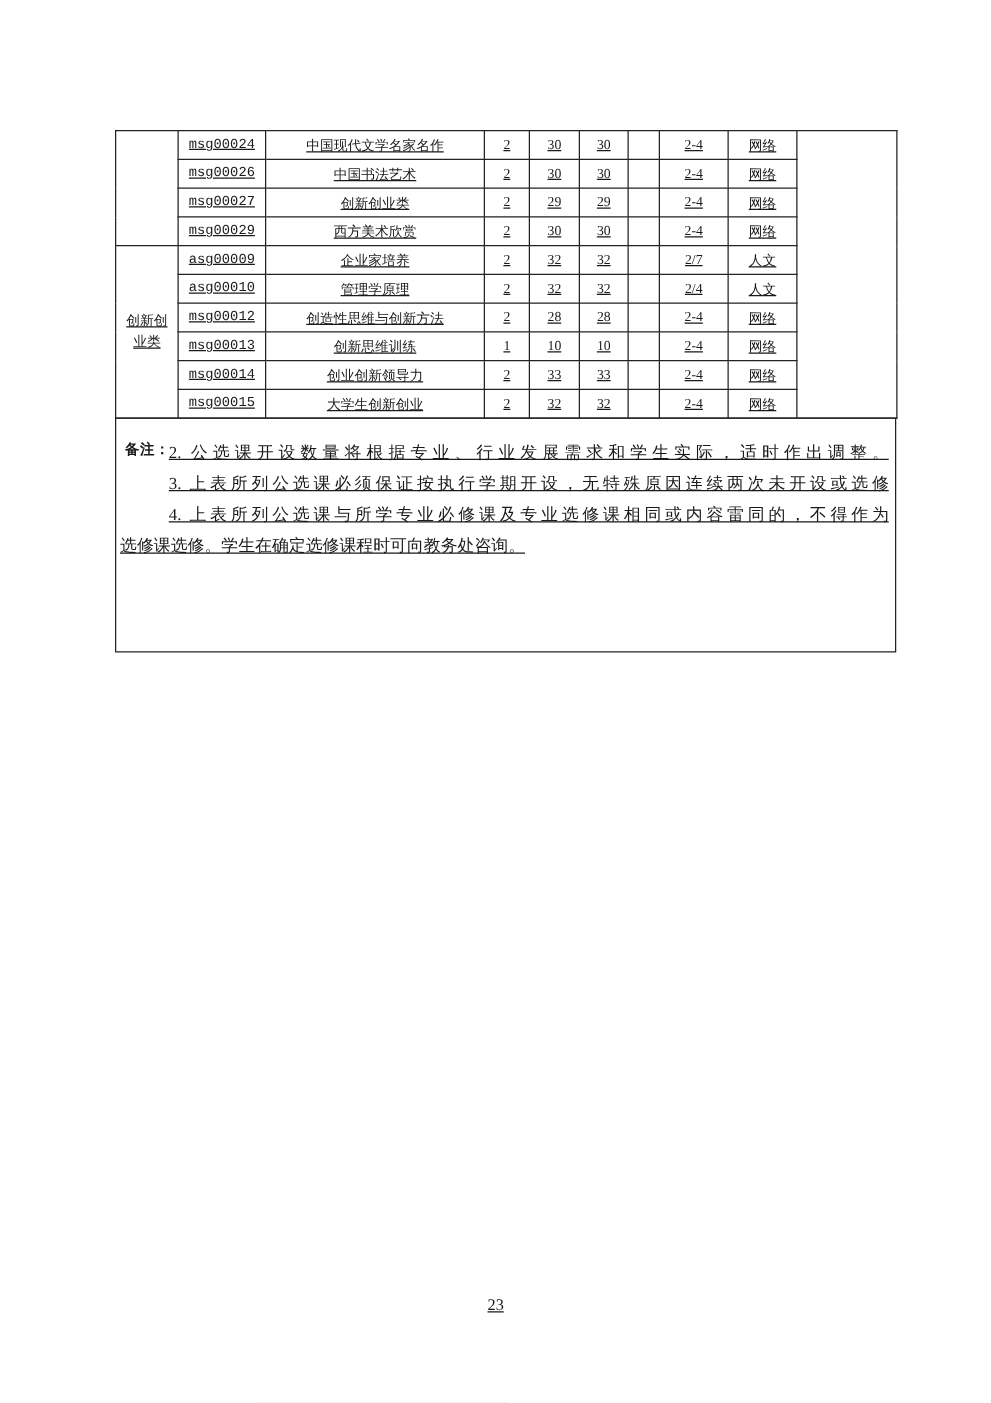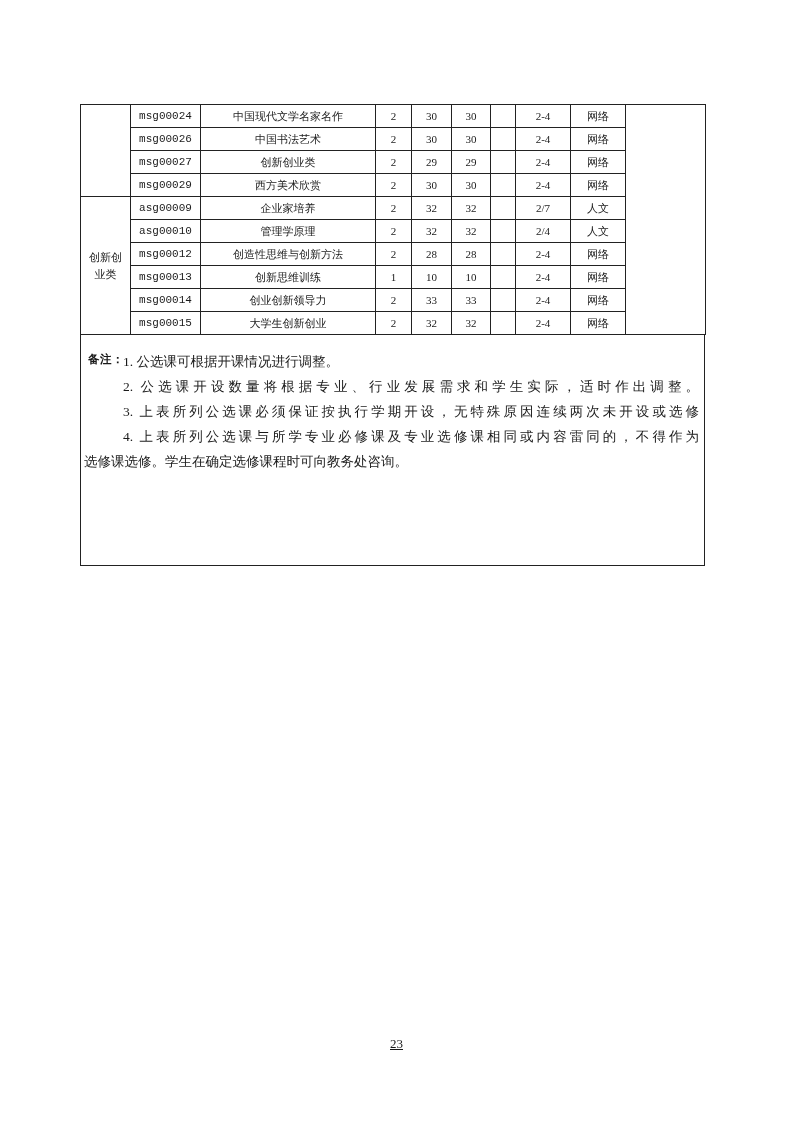--- a/index.html
+++ b/index.html
@@ -9,23 +9,24 @@
     width: 793px;
     height: 1122px;
     background: #ffffff;
     margin: 0 auto;
     font-family: "Liberation Serif", "DejaVu Serif", serif;
     color: #1a1a1a;
     overflow: hidden;
   }
   .doc-block {
     position: absolute;
-    left: 80px;
+    left: 92px;
     top: 104px;
     width: 625px;
+    text-decoration: underline;
   }
   table.course-table {
     border-collapse: collapse;
     table-layout: fixed;
     width: 625px;
   }
   table.course-table td {
     border: 1px solid #222;
     height: 23px;
     text-align: center;
@@ -43,21 +44,21 @@
     width: 36px;
     margin: 0 auto;
     line-height: 1.5;
     word-break: break-all;
   }
   .notes-box {
     position: relative;
     border: 1px solid #222;
     margin-top: -1px;
     width: 625px;
-    height: 232px;
+    height: 188px;
     padding: 14px 5px 0 3px;
     font-size: 13.5px;
   }
   .notes-label {
     position: absolute;
     left: 7px;
     top: 17px;
     font-family: "Liberation Sans", "DejaVu Sans", sans-serif;
     font-weight: bold;
     font-size: 11.5px;
@@ -210,21 +211,20 @@
           <td>32</td>
           <td></td>
           <td>2-4</td>
           <td>网络</td>
         </tr>
       </tbody>
     </table>
 
     <div class="notes-box">
       <span class="notes-label">备注：</span>
-      <div class="note-line indent">1. 公选课可根据开课情况进行调整。</div>
       <div class="note-line indent stretch">2. 公选课开设数量将根据专业、行业发展需求和学生实际，适时作出调整。</div>
       <div class="note-line indent stretch">3. 上表所列公选课必须保证按执行学期开设，无特殊原因连续两次未开设或选修</div>
       <div class="note-line indent stretch">4. 上表所列公选课与所学专业必修课及专业选修课相同或内容雷同的，不得作为</div>
       <div class="note-line">选修课选修。学生在确定选修课程时可向教务处咨询。</div>
     </div>
 
   </div>
 
   <div class="page-number">23</div>
 

